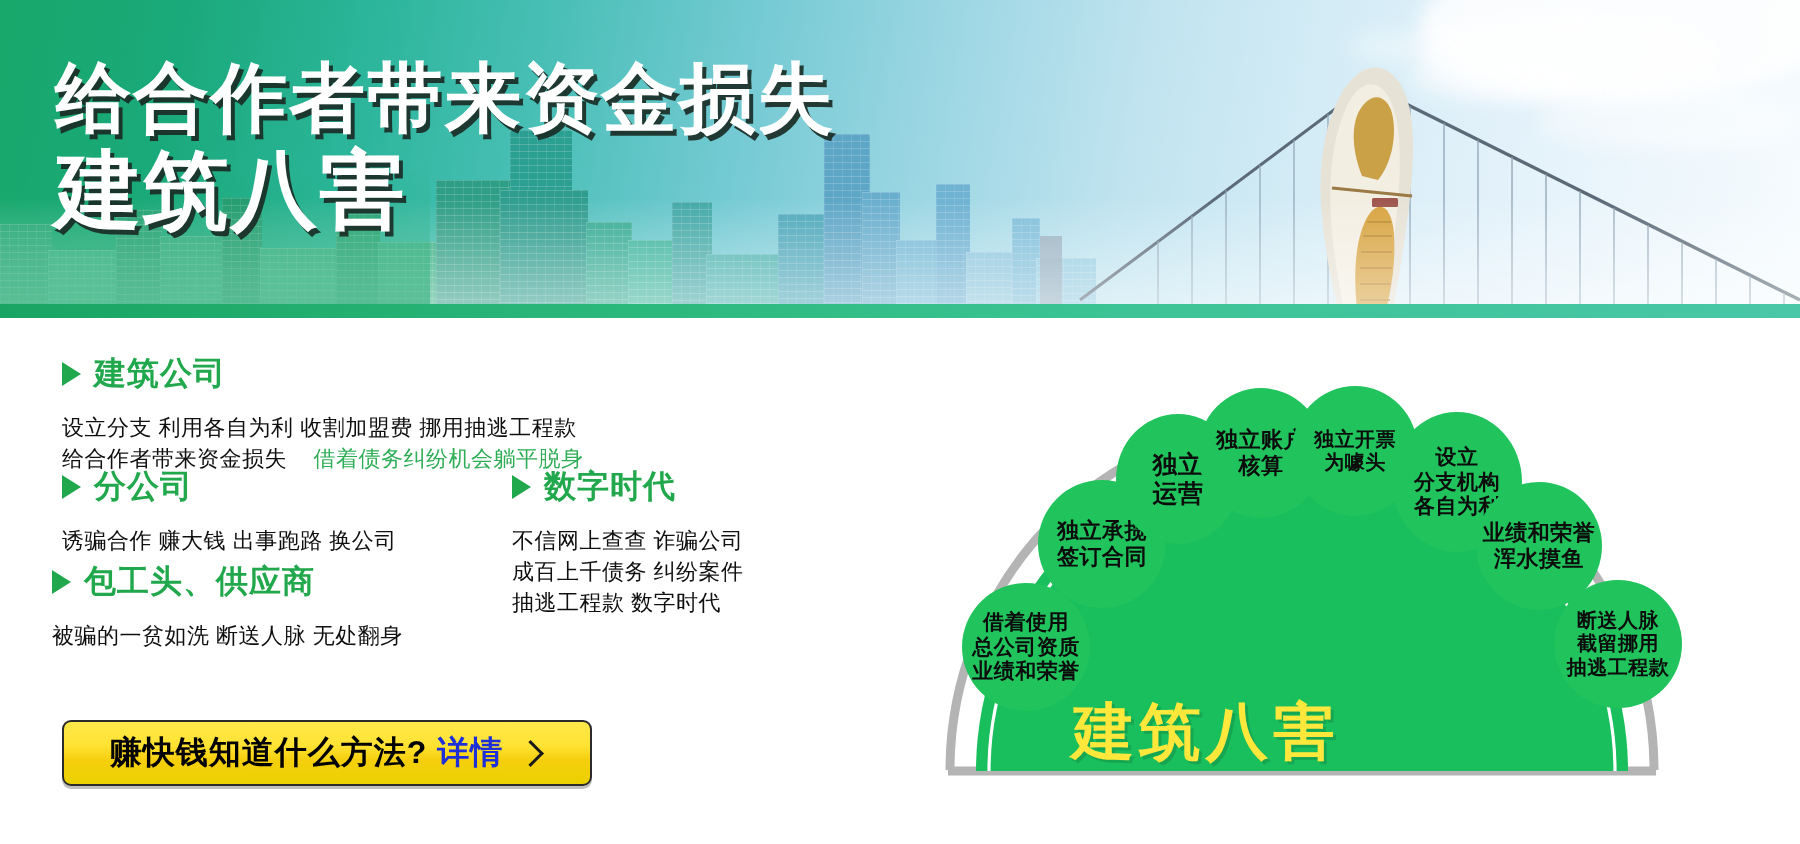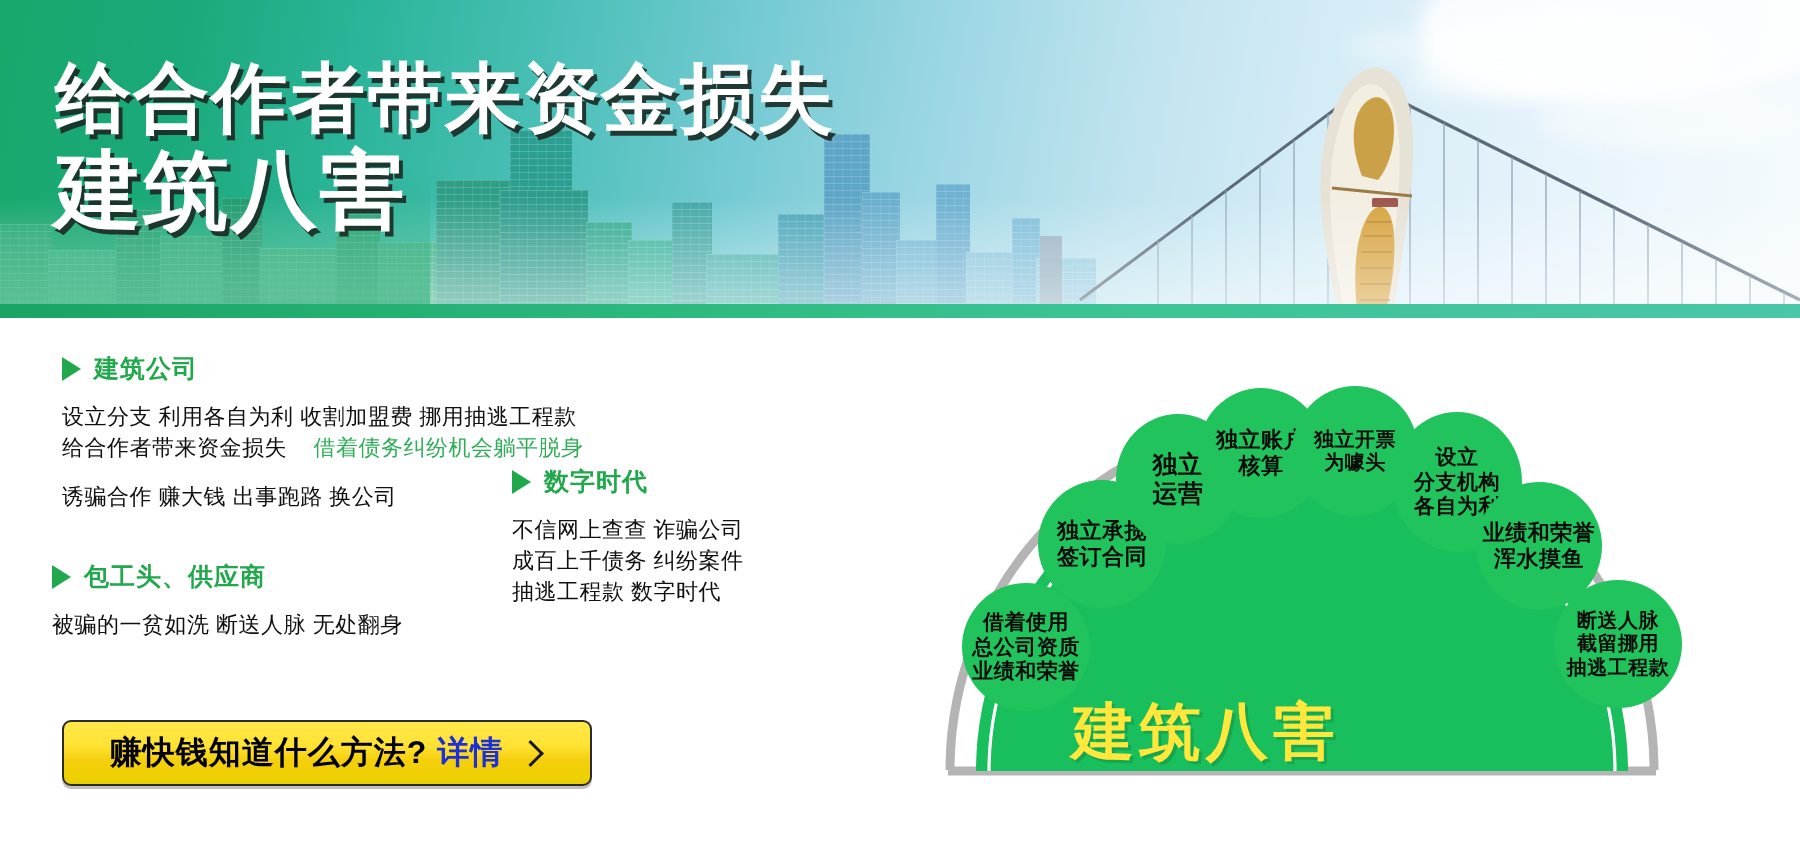--- a/index.html
+++ b/index.html
@@ -80,21 +80,21 @@
   
   .left-col{position:absolute;left:0;top:330px;width:790px;height:514px;}
 
   .blk{position:absolute;}
   .blk-head{display:flex;align-items:center;gap:13px;}
   .tri{
     width:0;height:0;border-left:19px solid #22a84c;
     border-top:12px solid transparent;border-bottom:12px solid transparent;
     flex:0 0 auto;
   }
-  .blk-title{color:#22a84c;font-size:25px;font-weight:700;letter-spacing:1px;white-space:nowrap;}
+  .blk-title{color:#22a84c;font-size:32px;font-weight:700;letter-spacing:1px;white-space:nowrap;}
   .blk-body{margin-top:16px;}
   .bline{font-size:22px;color:#101010;white-space:nowrap;line-height:1.42;letter-spacing:.5px;}
   .bline .grn{color:#2fae57;}
 
   #blk-company{left:62px;top:22px;}
   #blk-branch{left:62px;top:135px;}
   #blk-contractor{left:52px;top:230px;}
   #blk-digital{left:512px;top:135px;}
 
   
@@ -296,20 +296,24 @@
       </div>
       <div class="blk-body">
         <div class="bline">设立分支  利用各自为利   收割加盟费  挪用抽逃工程款</div>
         <div class="bline">
           <span>给合作者带来资金损失</span><span>&nbsp;&nbsp;&nbsp;&nbsp;</span><span class="grn">借着债务纠纷机会躺平脱身</span>
         </div>
       </div>
     </div>
 
     <div class="blk" id="blk-branch">
+      <div class="blk-head">
+        <div class="tri"></div>
+        <div class="blk-title">分公司</div>
+      </div>
       <div class="blk-body">
         <div class="bline">诱骗合作 赚大钱    出事跑路 换公司</div>
       </div>
     </div>
 
     <div class="blk" id="blk-contractor">
       <div class="blk-head">
         <div class="tri"></div>
         <div class="blk-title">包工头、供应商</div>
       </div>

